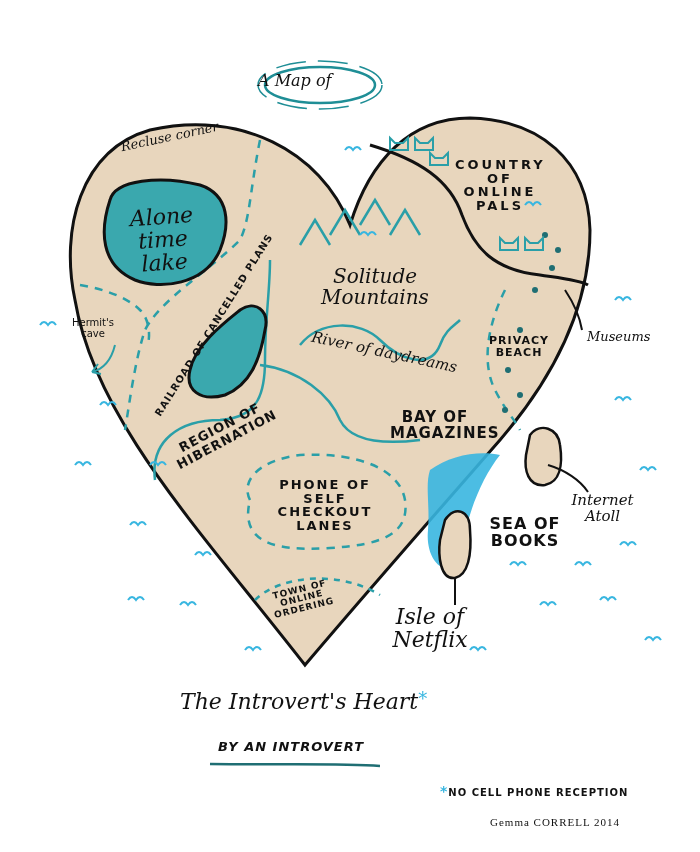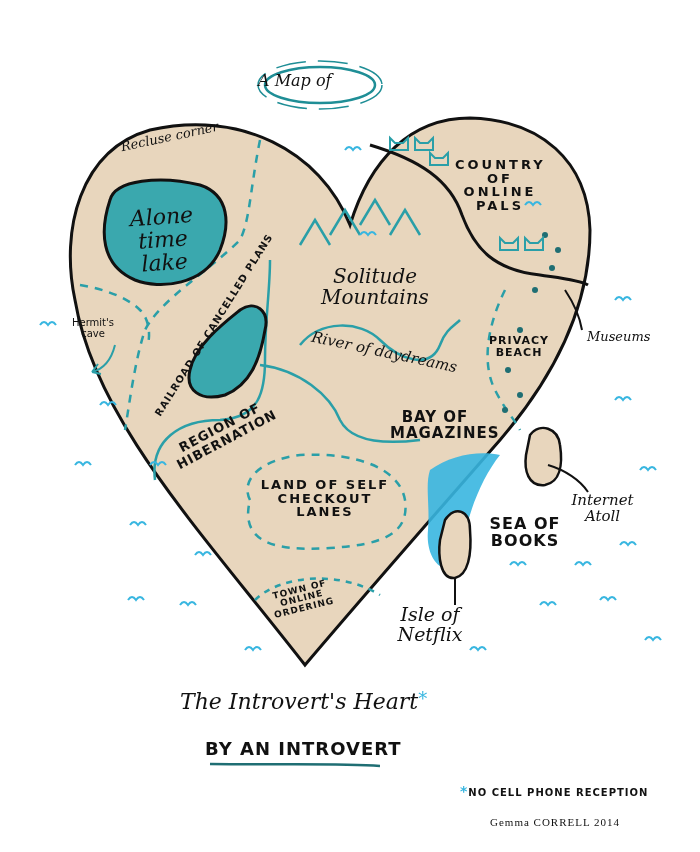--- a/index.html
+++ b/index.html
@@ -100,26 +100,26 @@
 <div class="lbl hand" style="left:118px;top:205px;font-size:22px;width:90px;white-space:normal;transform:rotate(-4deg);">Alone time lake</div>
 <div class="lbl" style="left:68px;top:318px;font-size:10px;width:50px;white-space:normal;">Hermit's cave</div>
 <div class="lbl caps" style="left:108px;top:320px;font-size:10px;transform:rotate(-58deg);">RAILROAD OF CANCELLED PLANS</div>
 <div class="lbl hand" style="left:300px;top:266px;font-size:20px;width:150px;white-space:normal;">Solitude Mountains</div>
 <div class="lbl caps" style="left:455px;top:158px;font-size:13px;width:90px;white-space:normal;letter-spacing:3px;">COUNTRY OF ONLINE PALS</div>
 <div class="lbl hand" style="left:587px;top:330px;font-size:13px;">Museums</div>
 <div class="lbl caps" style="left:489px;top:335px;font-size:11px;width:60px;white-space:normal;">PRIVACY BEACH</div>
 <div class="lbl hand" style="left:310px;top:345px;font-size:15px;transform:rotate(12deg);">River of daydreams</div>
 <div class="lbl caps" style="left:390px;top:410px;font-size:15px;width:90px;white-space:normal;">BAY OF MAGAZINES</div>
 <div class="lbl caps" style="left:168px;top:420px;font-size:13px;width:110px;white-space:normal;transform:rotate(-28deg);">REGION OF HIBERNATION</div>
-<div class="lbl caps" style="left:255px;top:478px;font-size:13px;width:140px;white-space:normal;letter-spacing:2px;">LAND OF SELF CHECKOUT LANES</div>
+<div class="lbl caps" style="left:255px;top:478px;font-size:13px;width:140px;white-space:normal;letter-spacing:2px;">PHONE OF SELF CHECKOUT LANES</div>
 <div class="lbl caps" style="left:262px;top:585px;font-size:9px;width:80px;white-space:normal;transform:rotate(-14deg);">TOWN OF ONLINE ORDERING</div>
-<div class="lbl hand" style="left:390px;top:605px;font-size:19px;width:80px;white-space:normal;">Isle of Netflix</div>
+<div class="lbl hand" style="left:390px;top:605px;font-size:22px;width:80px;white-space:normal;">Isle of Netflix</div>
 <div class="lbl caps" style="left:485px;top:516px;font-size:16px;width:80px;white-space:normal;">SEA OF BOOKS</div>
 <div class="lbl hand" style="left:565px;top:493px;font-size:15px;width:75px;white-space:normal;font-style:italic;">Internet Atoll</div>
 
 <div class="lbl hand" style="left:180px;top:690px;font-size:22px;">
   <span>The Introvert's Heart</span><span style="color:#38b6e0;font-style:normal;font-size:18px;vertical-align:top;">*</span>
 </div>
-<div class="lbl caps" style="left:205px;top:740px;font-size:18px;">BY AN INTROVERT</div>
-<div class="lbl caps" style="left:440px;top:784px;font-size:10px;margin-left:20px;">
+<div class="lbl caps" style="left:218px;top:740px;font-size:13px;font-style:italic;">BY AN INTROVERT</div>
+<div class="lbl caps" style="left:440px;top:784px;font-size:10px;">
   <span style="color:#38b6e0;font-size:14px;">*</span><span>NO CELL PHONE RECEPTION</span>
 </div>
 <div class="lbl" style="left:490px;top:817px;font-size:11px;letter-spacing:1px;font-family:Liberation Serif, serif;">Gemma CORRELL 2014</div>
 
 </body></html>

